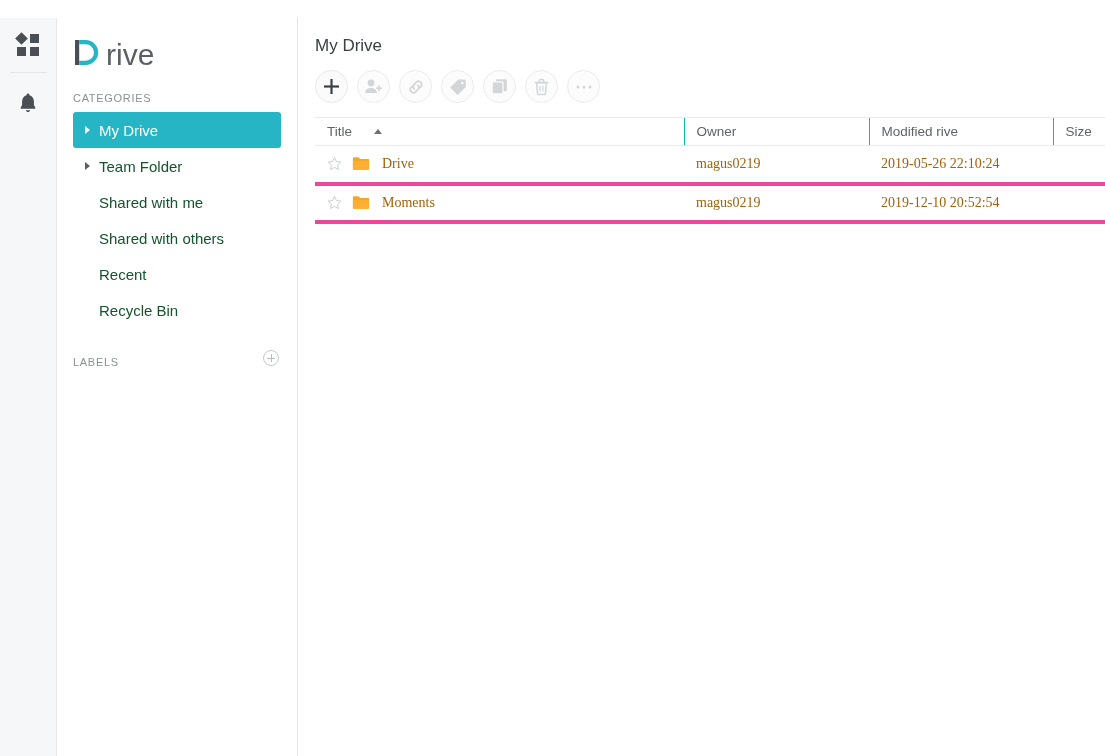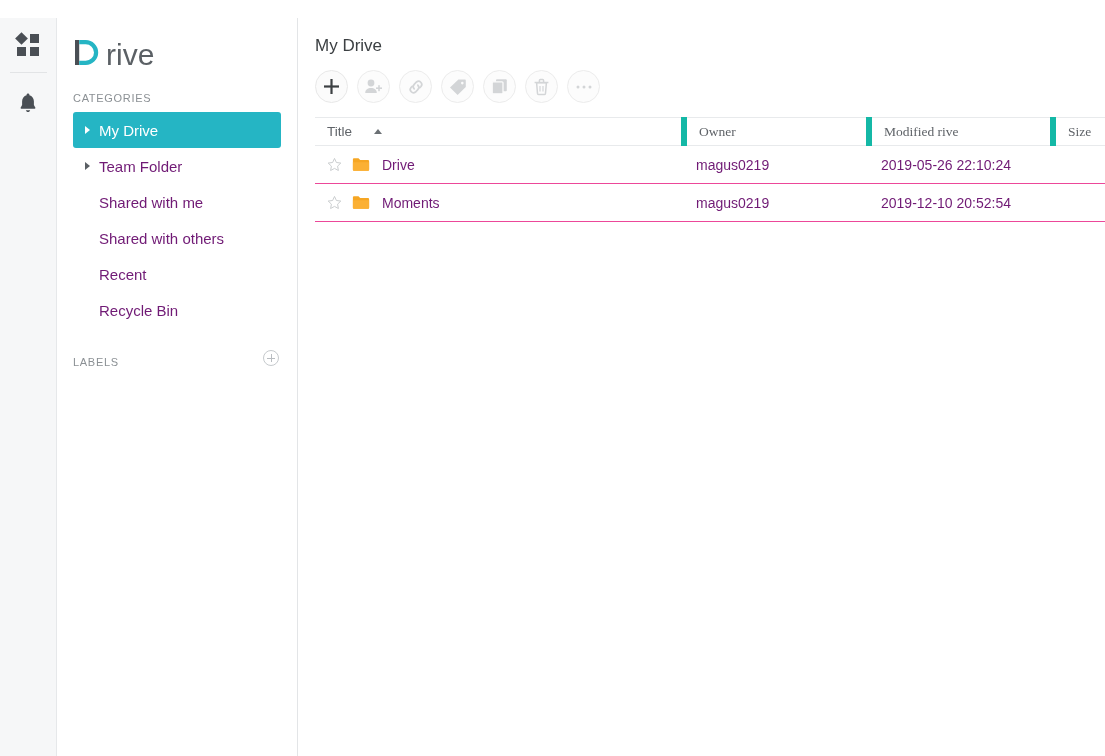--- a/index.html
+++ b/index.html
@@ -102,21 +102,21 @@
   .plus-circle::before { left: 3px; right: 3px; top: 6.5px; height: 1px; }
   .plus-circle::after  { top: 3px; bottom: 3px; left: 6.5px; width: 1px; }
 
   .nav-item {
     height: 36px;
     margin: 0 16px 0 16px;
     border-radius: 3px;
     display: flex;
     align-items: center;
     font-size: 15px;
-    color: #701a75;
+    color: #14532d;
     padding-left: 12px;
     cursor: default;
   }
   .nav-item .caret {
     width: 0; height: 0;
     border-left: 5px solid #5a5f64;
     border-top: 4px solid transparent;
     border-bottom: 4px solid transparent;
     margin-right: 9px;
     flex: 0 0 5px;
@@ -167,38 +167,39 @@
     font-weight: 400;
     color: #5f6368;
     text-align: left;
     height: 28px;
     padding: 0 0 0 12px;
     border-bottom: 1px solid #e8eaec;
     border-top: 1px solid #e8eaec;
     vertical-align: middle;
     position: relative;
   }
-  .table thead th.divided { border-left: 6px solid #14b8a6; font-family: Liberation Serif, serif; }
+  .table thead th.divided { border-left: 1px solid #14b8a6; }
   .th-inner { display: flex; align-items: center; gap: 22px; }
   .sort-asc {
     width: 0; height: 0;
     border-left: 4px solid transparent;
     border-right: 4px solid transparent;
     border-bottom: 5px solid #6b7074;
     display: inline-block;
   }
   .table tbody td {
     height: 38px;
-    border-bottom: 1px solid #ec4899;
+    border-bottom: 4px solid #ec4899;
     font-size: 14px;
-    color: #701a75;
+    color: #a16207;
     padding: 0 0 0 12px;
     vertical-align: middle;
     white-space: nowrap;
     overflow: hidden;
+    font-family: Liberation Serif, serif;
   }
   .title-cell { display: flex; align-items: center; gap: 10px; }
   .star {
     width: 15px; height: 15px; flex: 0 0 15px;
   }
   .folder-ico { width: 18px; height: 15px; flex: 0 0 18px; }
   .row-name { padding-left: 2px; }
 
   
   col.c-title { width: 369px; }

